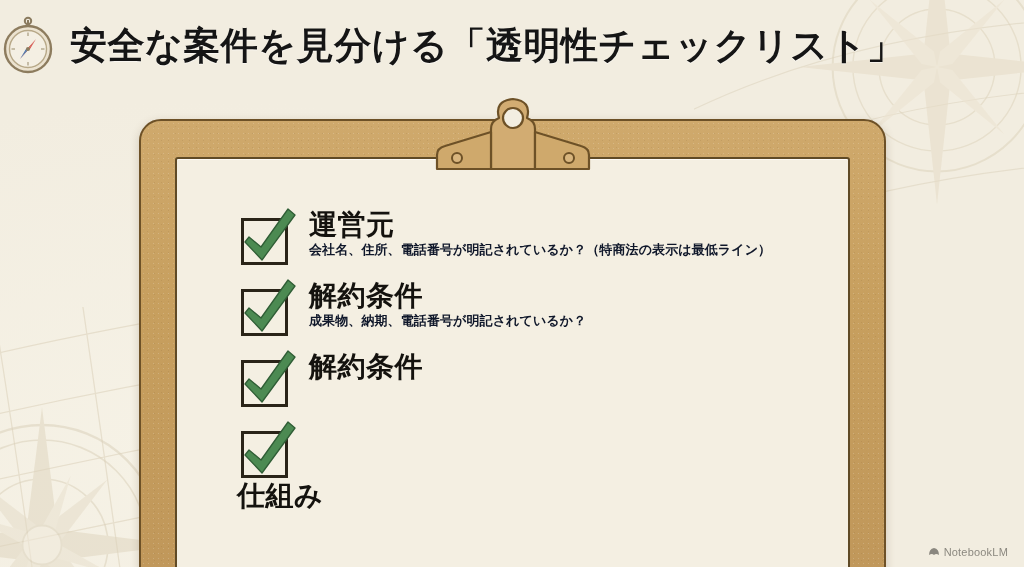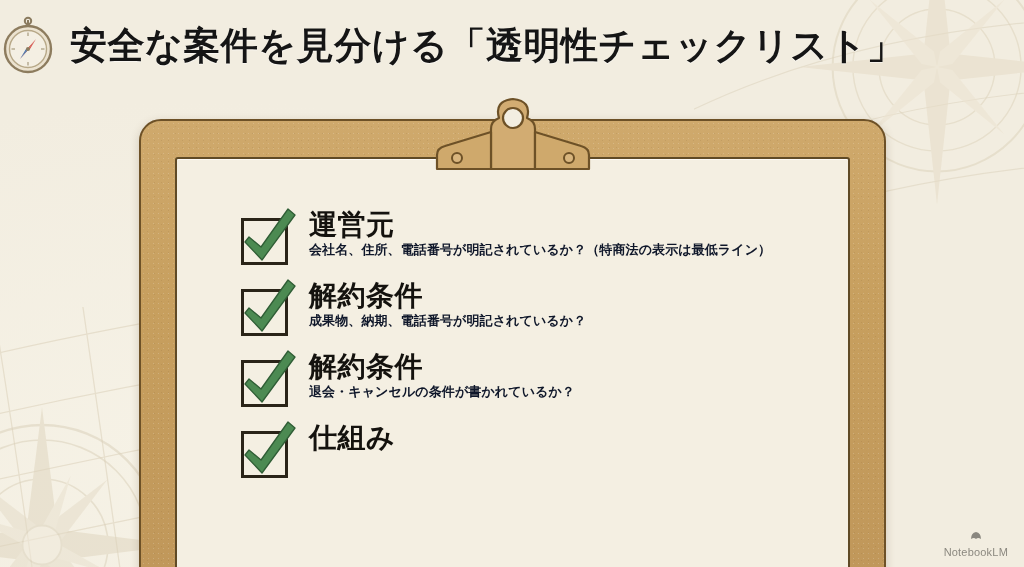--- a/index.html
+++ b/index.html
@@ -97,21 +97,21 @@
   #checklist{
     position:absolute;
     left:60px; top:48px; right:24px;
     z-index:6;
   }
   .check-row{
     display:flex;
     align-items:flex-start;
     margin-bottom:13px;
   }
-  .check-row:last-child{ margin-bottom:0; }
+  .check-row:last-child{ margin-bottom:0;flex-direction:column; }
   .checkbox-wrap{
     position:relative;
     flex:0 0 auto;
     width:62px; height:58px;
     margin-right:10px;
   }
   .checkbox-box{
     position:absolute;
     left:4px; top:11px;
     width:47px; height:47px;
@@ -140,21 +140,20 @@
     letter-spacing:.1px;
   }
 
   
   #watermark{
     position:absolute;
     right:16px; bottom:9px;
     display:flex; align-items:center; gap:4px;
     z-index:20;
     opacity:.62;
-    flex-direction:column;
   }
   #watermark-label{
     font-size:11px;
     color:#4c4a44;
     letter-spacing:.2px;
   }
 </style>
 </head>
 <body>
 
@@ -284,21 +283,20 @@
 
       <div class="check-row">
         <div class="checkbox-wrap">
           <div class="checkbox-box"></div>
           <svg class="checkmark" viewBox="0 0 62 58">
             <polygon points="12,30 8,35 25,53 58,8 51,2 24,40" fill="#4c8a52" stroke="#2f5d35" stroke-width="1.3" stroke-linejoin="round"></polygon>
           </svg>
         </div>
         <div class="row-text">
           <div class="row-title">解約条件</div>
-          <div class="row-desc">退会・キャンセルの条件が書かれているか？</div>
         </div>
       </div>
 
       <div class="check-row">
         <div class="checkbox-wrap">
           <div class="checkbox-box"></div>
           <svg class="checkmark" viewBox="0 0 62 58">
             <polygon points="12,30 8,35 25,53 58,8 51,2 24,40" fill="#4c8a52" stroke="#2f5d35" stroke-width="1.3" stroke-linejoin="round"></polygon>
           </svg>
         </div>

